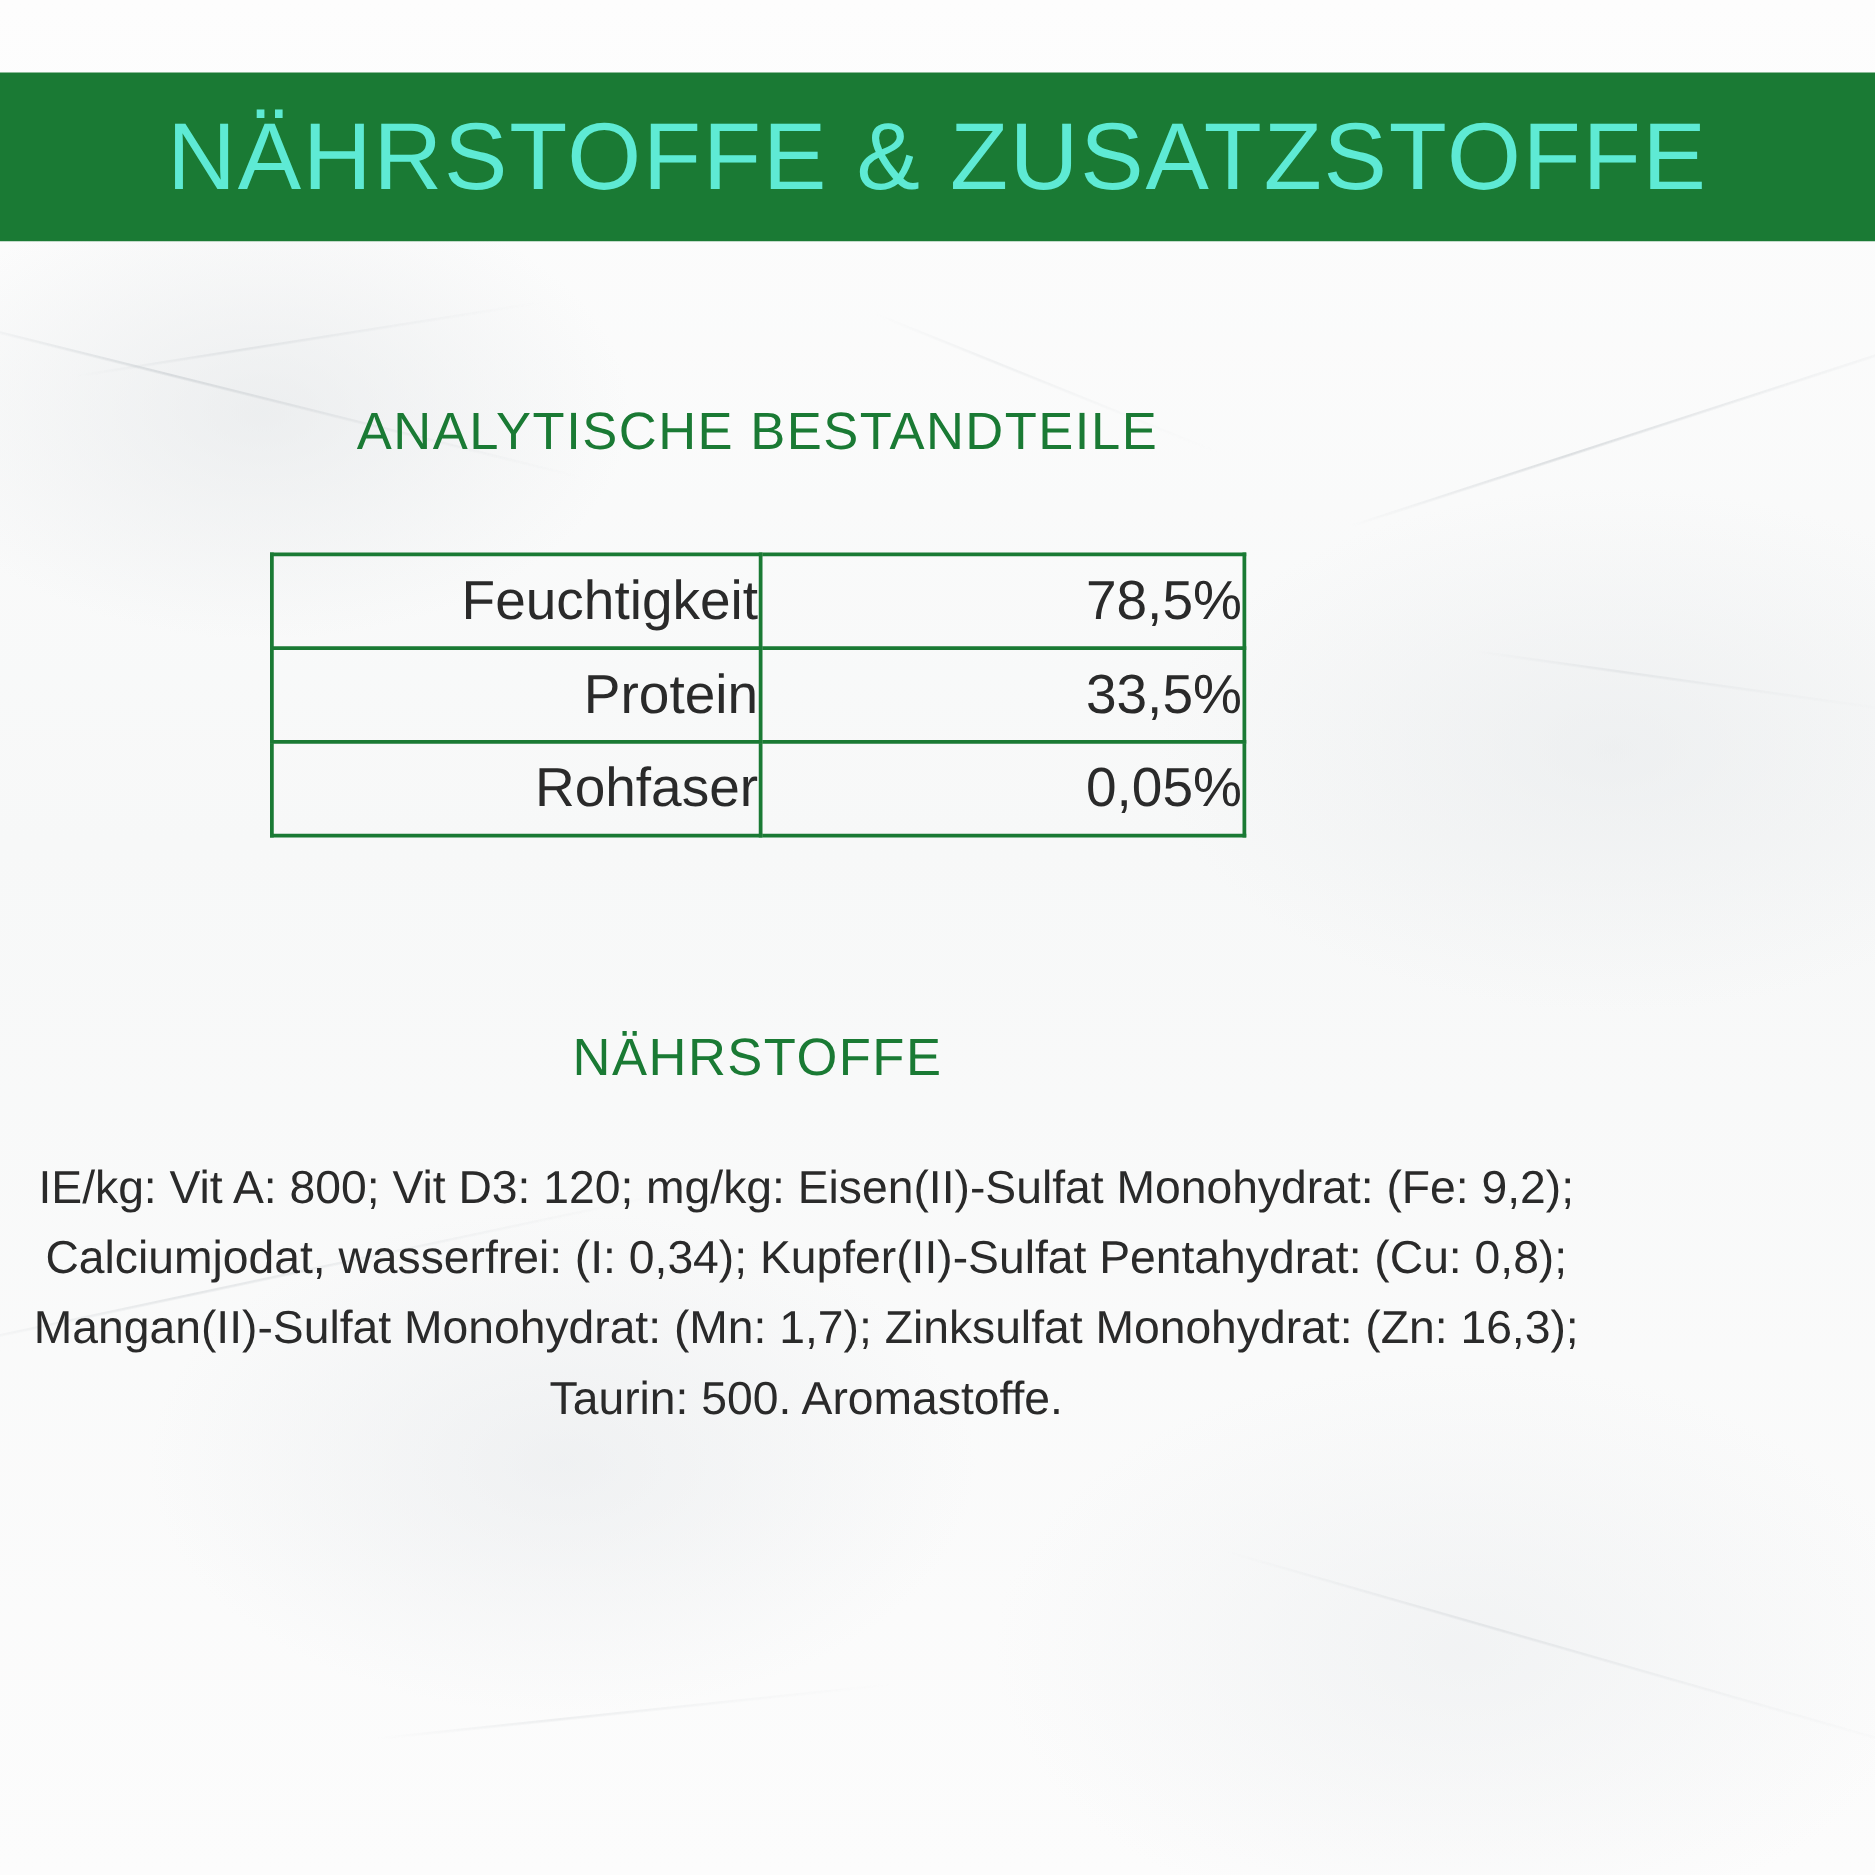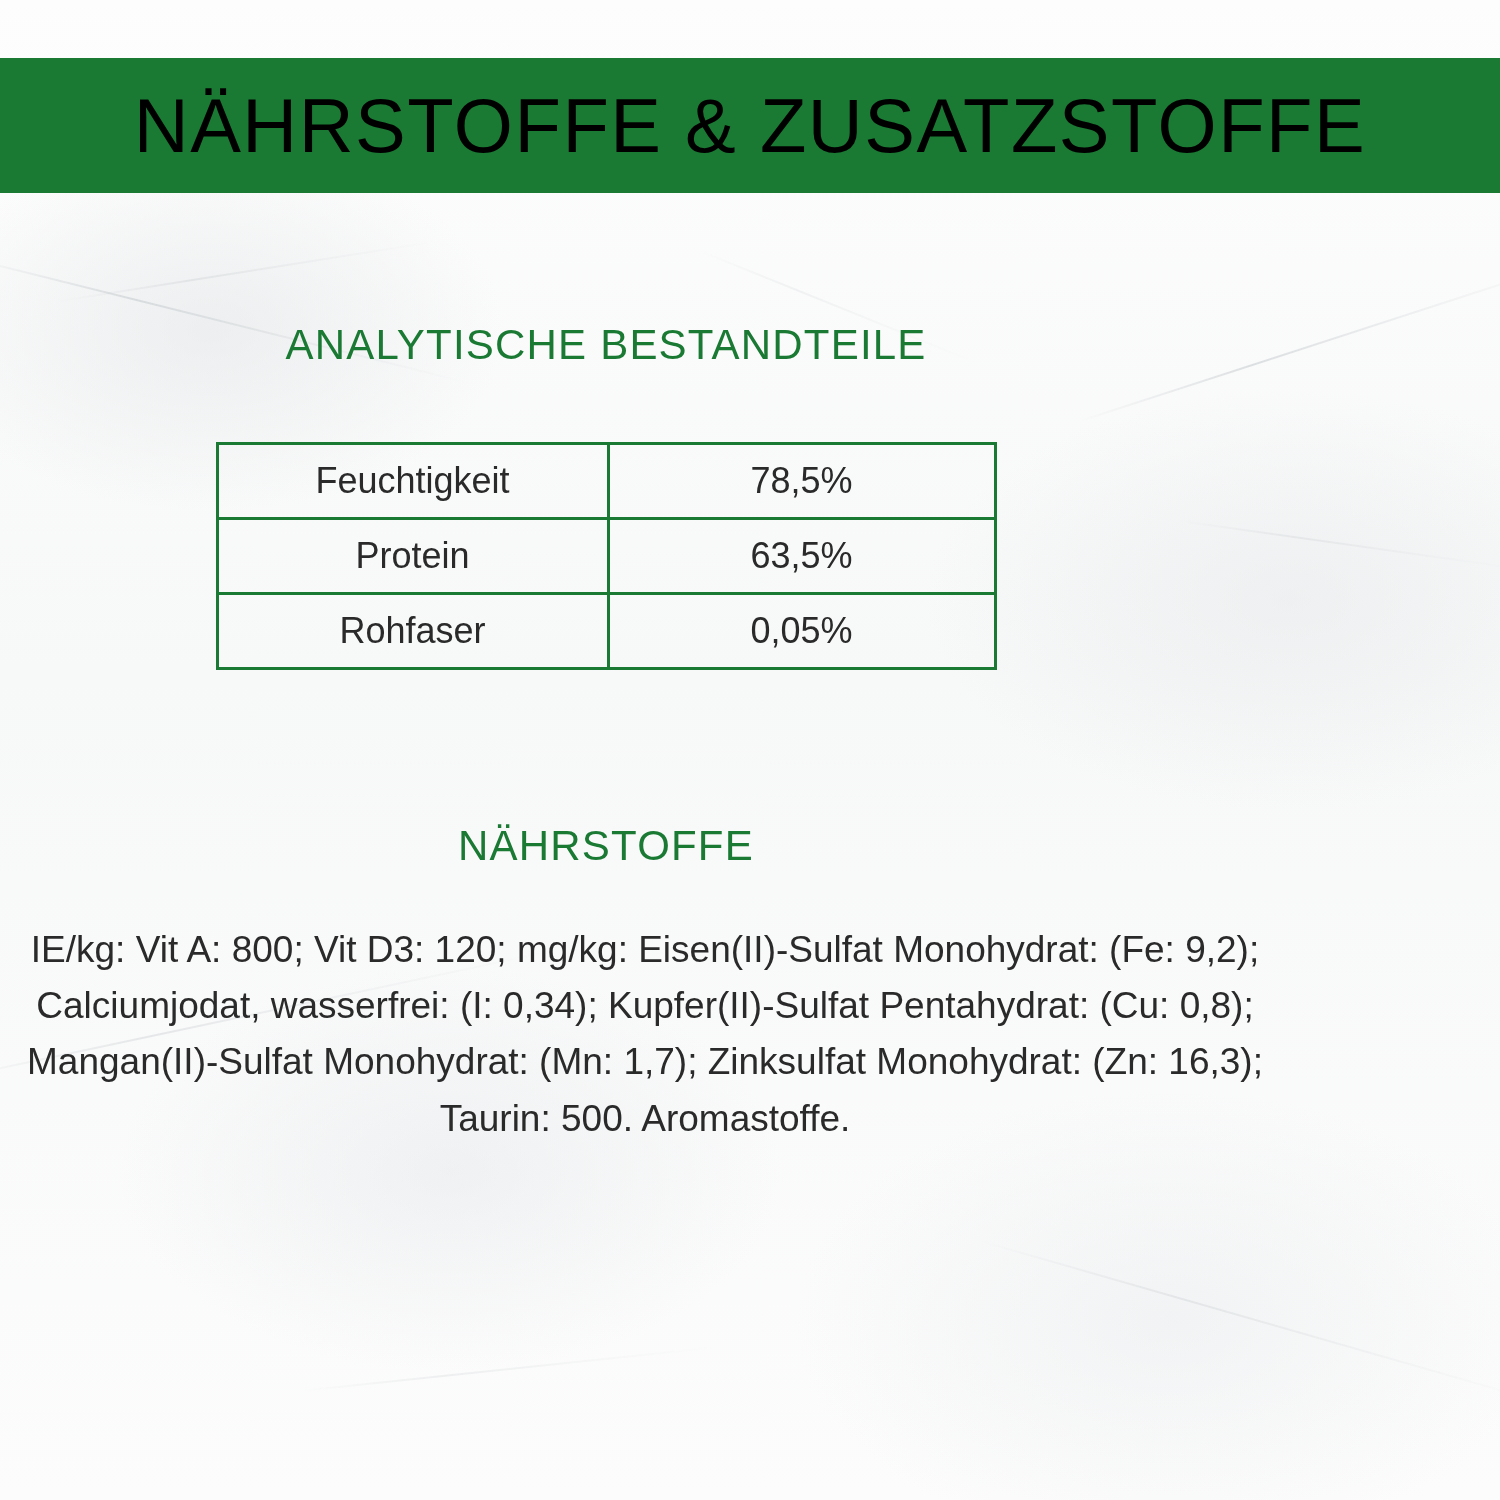--- a/index.html
+++ b/index.html
@@ -46,21 +46,21 @@
     left: 0;
     top: 58px;
     width: 1500px;
     height: 135px;
     background: #1a7a34;
     display: flex;
     align-items: center;
     justify-content: center;
   }
   .banner-title {
-    color: #000000;
+    color: #5eead4;
     font-size: 76px;
     letter-spacing: 1.5px;
     font-weight: 400;
     text-align: center;
     line-height: 1;
     white-space: nowrap;
   }
 
   .content {
     position: absolute;
@@ -87,23 +87,23 @@
     margin-top: 73px;
   }
   table.nutrient-table {
     border-collapse: collapse;
     width: 772px;
     table-layout: fixed;
   }
   table.nutrient-table td {
     border: 3px solid #1a7a34;
     height: 72px;
-    font-size: 36px;
+    font-size: 44px;
     color: #2a2a2a;
-    text-align: center;
+    text-align: right;
     vertical-align: middle;
     padding: 0;
   }
   table.nutrient-table td.label { width: 388px; }
   table.nutrient-table td.value { width: 384px; }
 
   .heading-nutrition {
     margin-top: 152px;
   }
 
@@ -142,21 +142,21 @@
 
     <div class="table-wrap">
       <table class="nutrient-table">
         <tbody>
           <tr>
             <td class="label">Feuchtigkeit</td>
             <td class="value">78,5%</td>
           </tr>
           <tr>
             <td class="label">Protein</td>
-            <td class="value">63,5%</td>
+            <td class="value">33,5%</td>
           </tr>
           <tr>
             <td class="label">Rohfaser</td>
             <td class="value">0,05%</td>
           </tr>
         </tbody>
       </table>
     </div>
 
     <div class="section-heading heading-nutrition">NÄHRSTOFFE</div>

